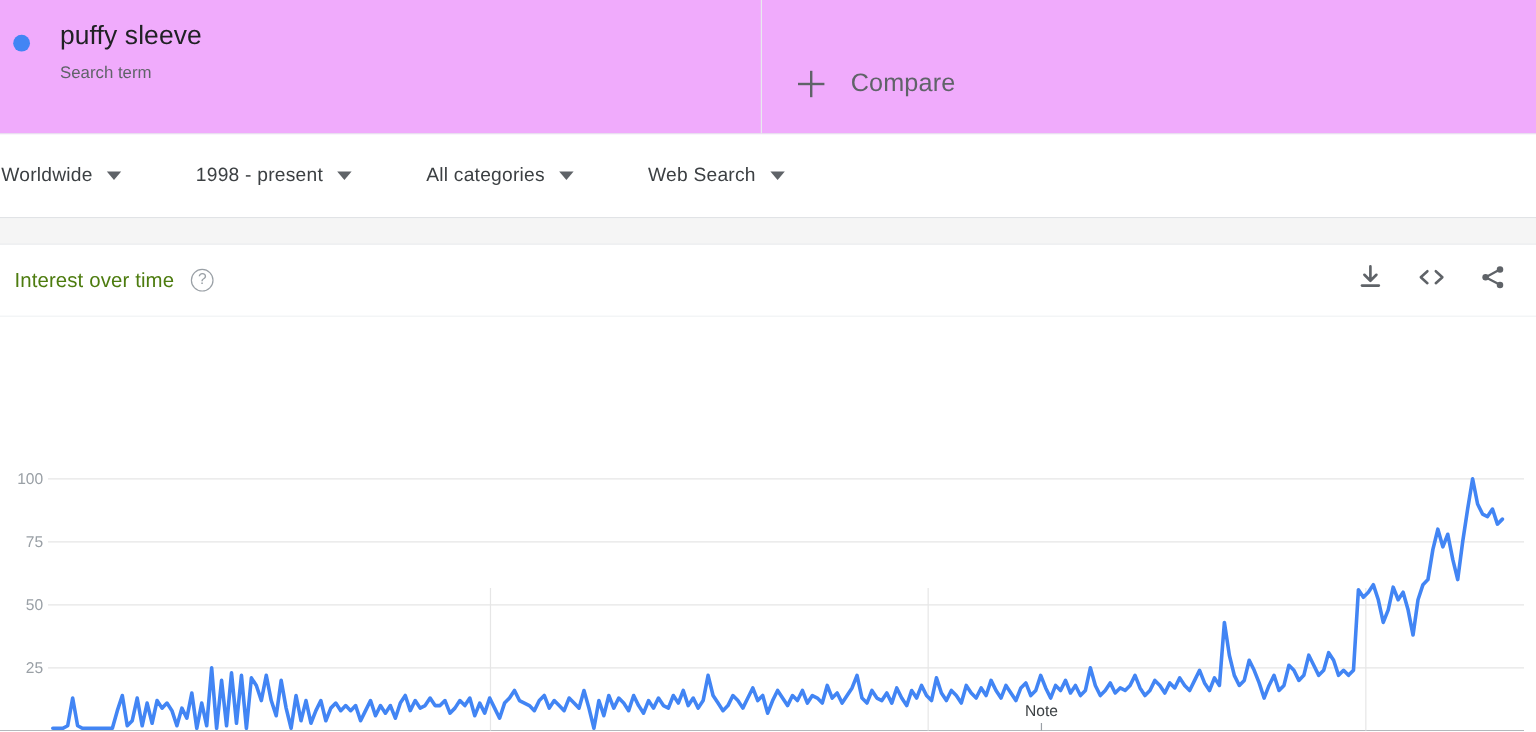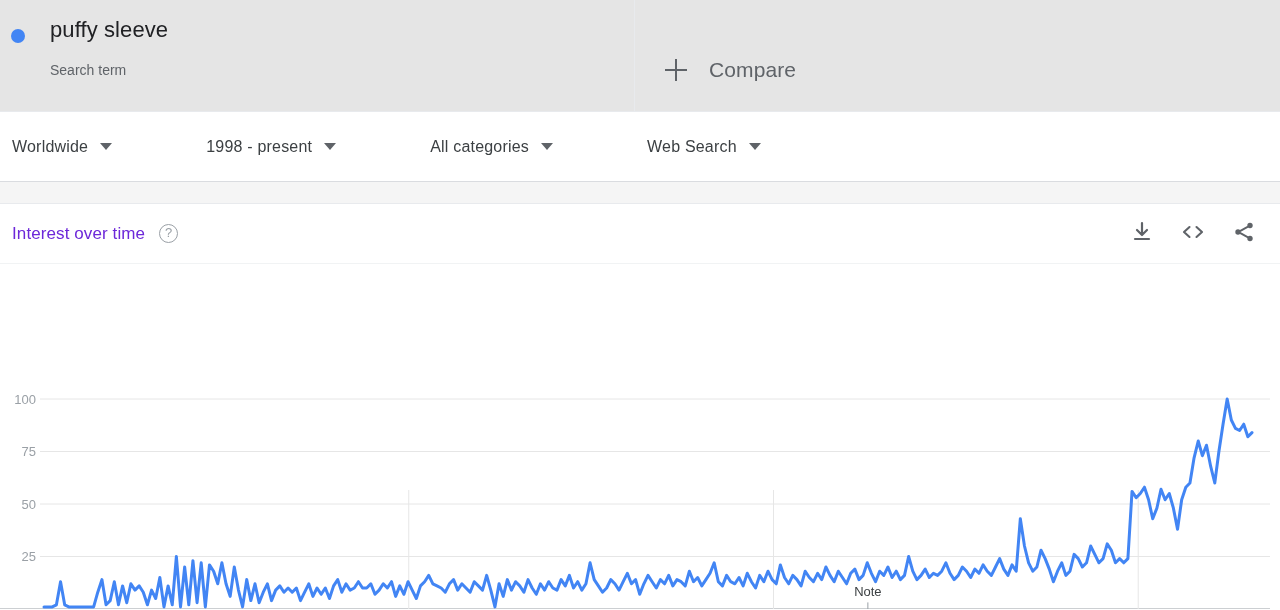--- a/index.html
+++ b/index.html
@@ -9,21 +9,21 @@
     font-family: "Liberation Sans", sans-serif;
     overflow: hidden;
     color: #202124;
   }
 
   
   .term-bar {
     display: flex;
     height: 112px;
     border-bottom: 1px solid #e8eaed;
-    background: #e5e5e5;
+    background: #f0abfc;
   }
   .term-cell {
     width: 635px;
     border-right: 1px solid #e8eaed;
     padding: 16px 0 0 0;
     display: flex;
     align-items: flex-start;
   }
   .term-dot {
     width: 14px; height: 14px;
@@ -36,21 +36,21 @@
     font-size: 22px;
     line-height: 28px;
     color: #202124;
     font-weight: 400;
     letter-spacing: .1px;
   }
   .term-sub {
     font-size: 14px;
     line-height: 20px;
     color: #5f6368;
-    margin-top: 16px;
+    margin-top: 6px;
   }
   .compare-cell {
     flex: 1;
     display: flex;
     align-items: center;
     padding-top: 28px;
     padding-left: 30px;
   }
   .compare-btn {
     display: flex;
@@ -79,22 +79,21 @@
     letter-spacing: .1px;
   }
 
   
   .filter-bar {
     height: 70px;
     display: flex;
     align-items: center;
     background: #fff;
     border-bottom: 1px solid #dadce0;
-    padding-left: 12px;
-    gap: 32px;
+    padding-left: 1px;
   }
   .filter {
     display: flex;
     align-items: center;
     cursor: pointer;
     margin-right: 62px;
     background: none;
     border: none;
     font-family: inherit;
   }
@@ -120,21 +119,21 @@
   .chart-card { background: #fff; height: 405px; position: relative; }
   .chart-head {
     height: 60px;
     display: flex;
     align-items: center;
     padding: 0 24px 0 12px;
     border-bottom: 1px solid #f1f3f4;
   }
   .chart-title {
     font-size: 17px;
-    color: #6d28d9;
+    color: #4d7c0f;
     letter-spacing: .1px;
   }
   .help-icon {
     width: 19px; height: 19px;
     border: 1.6px solid #9aa0a6;
     border-radius: 50%;
     margin-left: 14px;
     color: #9aa0a6;
     font-size: 13px;
     line-height: 16px;

